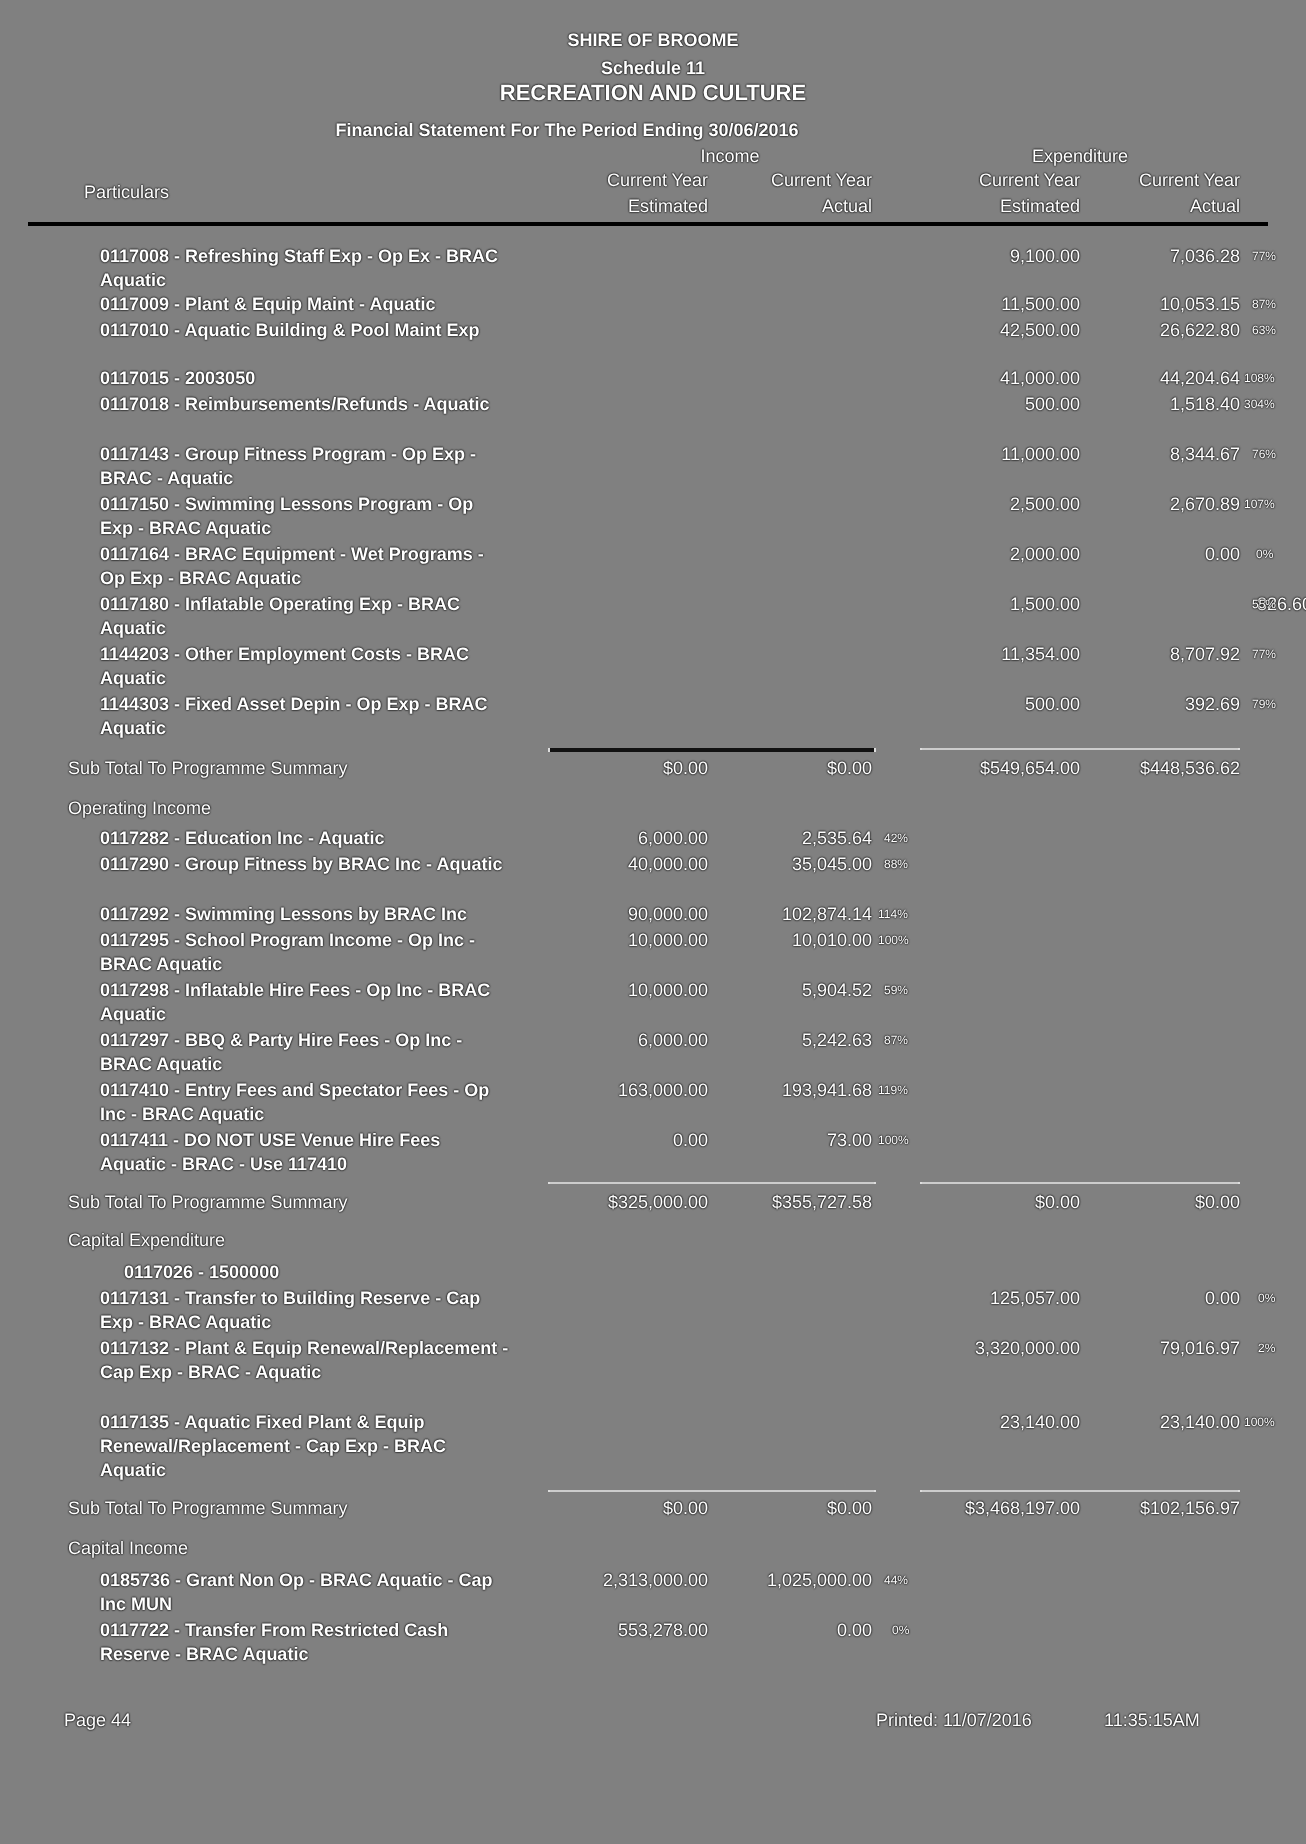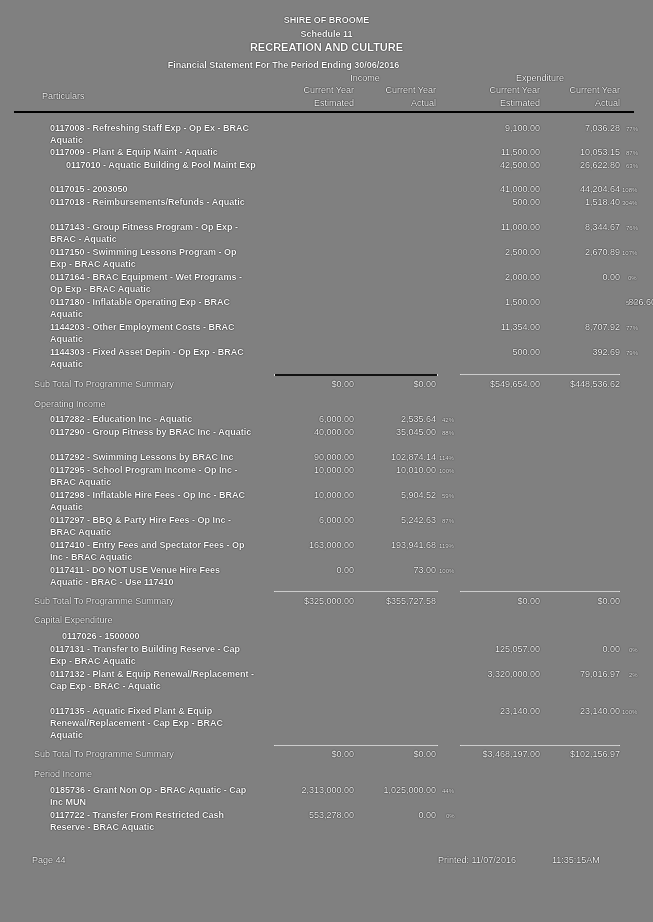--- a/index.html
+++ b/index.html
@@ -47,21 +47,21 @@
   <div class="t desc" style="left:50px;top:122px;">0117008 - Refreshing Staff Exp - Op Ex - BRAC Aquatic</div>
   <div class="t r" style="left:440px;width:100px;top:122px;">9,100.00</div>
   <div class="t r" style="left:520px;width:100px;top:122px;">7,036.28</div>
   <div class="t pct" style="left:626px;top:123px;">77%</div>
 
   <div class="t desc" style="left:50px;top:146px;">0117009 - Plant &amp; Equip Maint - Aquatic</div>
   <div class="t r" style="left:440px;width:100px;top:146px;">11,500.00</div>
   <div class="t r" style="left:520px;width:100px;top:146px;">10,053.15</div>
   <div class="t pct" style="left:626px;top:147px;">87%</div>
 
-  <div class="t desc" style="left:50px;top:159px;margin-left:16px;">0117010 - Aquatic Building &amp; Pool Maint Exp</div>
+  <div class="t desc" style="left:50px;top:159px;">0117010 - Aquatic Building &amp; Pool Maint Exp</div>
   <div class="t r" style="left:440px;width:100px;top:159px;">42,500.00</div>
   <div class="t r" style="left:520px;width:100px;top:159px;">26,622.80</div>
   <div class="t pct" style="left:626px;top:160px;">63%</div>
 
   <div class="t desc" style="left:50px;top:183px;">0117015 - 2003050</div>
   <div class="t r" style="left:440px;width:100px;top:183px;">41,000.00</div>
   <div class="t r" style="left:520px;width:100px;top:183px;">44,204.64</div>
   <div class="t pct" style="left:622px;top:184px;">108%</div>
 
   <div class="t desc" style="left:50px;top:196px;">0117018 - Reimbursements/Refunds - Aquatic</div>
@@ -183,21 +183,21 @@
   <div class="rule thin" style="left:274px;top:745px;width:162px;"></div>
   <div class="rule thin" style="left:460px;top:745px;width:158px;"></div>
   <div class="t" style="left:34px;top:748px;">Sub Total To Programme Summary</div>
   <div class="t r" style="left:250px;width:104px;top:748px;">$0.00</div>
   <div class="t r" style="left:330px;width:106px;top:748px;">$0.00</div>
   <div class="t r" style="left:440px;width:100px;top:748px;">$3,468,197.00</div>
   <div class="t r" style="left:520px;width:100px;top:748px;">$102,156.97</div>
 </div>
 
 <div>
-  <div class="t" style="left:34px;top:768px;">Period Income</div>
+  <div class="t" style="left:34px;top:768px;">Capital Income</div>
 
   <div class="t desc" style="left:50px;top:784px;">0185736 - Grant Non Op - BRAC Aquatic - Cap Inc MUN</div>
   <div class="t r" style="left:250px;width:104px;top:784px;">2,313,000.00</div>
   <div class="t r" style="left:330px;width:106px;top:784px;">1,025,000.00</div>
   <div class="t pct" style="left:442px;top:785px;">44%</div>
 
   <div class="t desc" style="left:50px;top:809px;">0117722 - Transfer From Restricted Cash Reserve - BRAC Aquatic</div>
   <div class="t r" style="left:250px;width:104px;top:809px;">553,278.00</div>
   <div class="t r" style="left:330px;width:106px;top:809px;">0.00</div>
   <div class="t pct" style="left:446px;top:810px;">0%</div>

